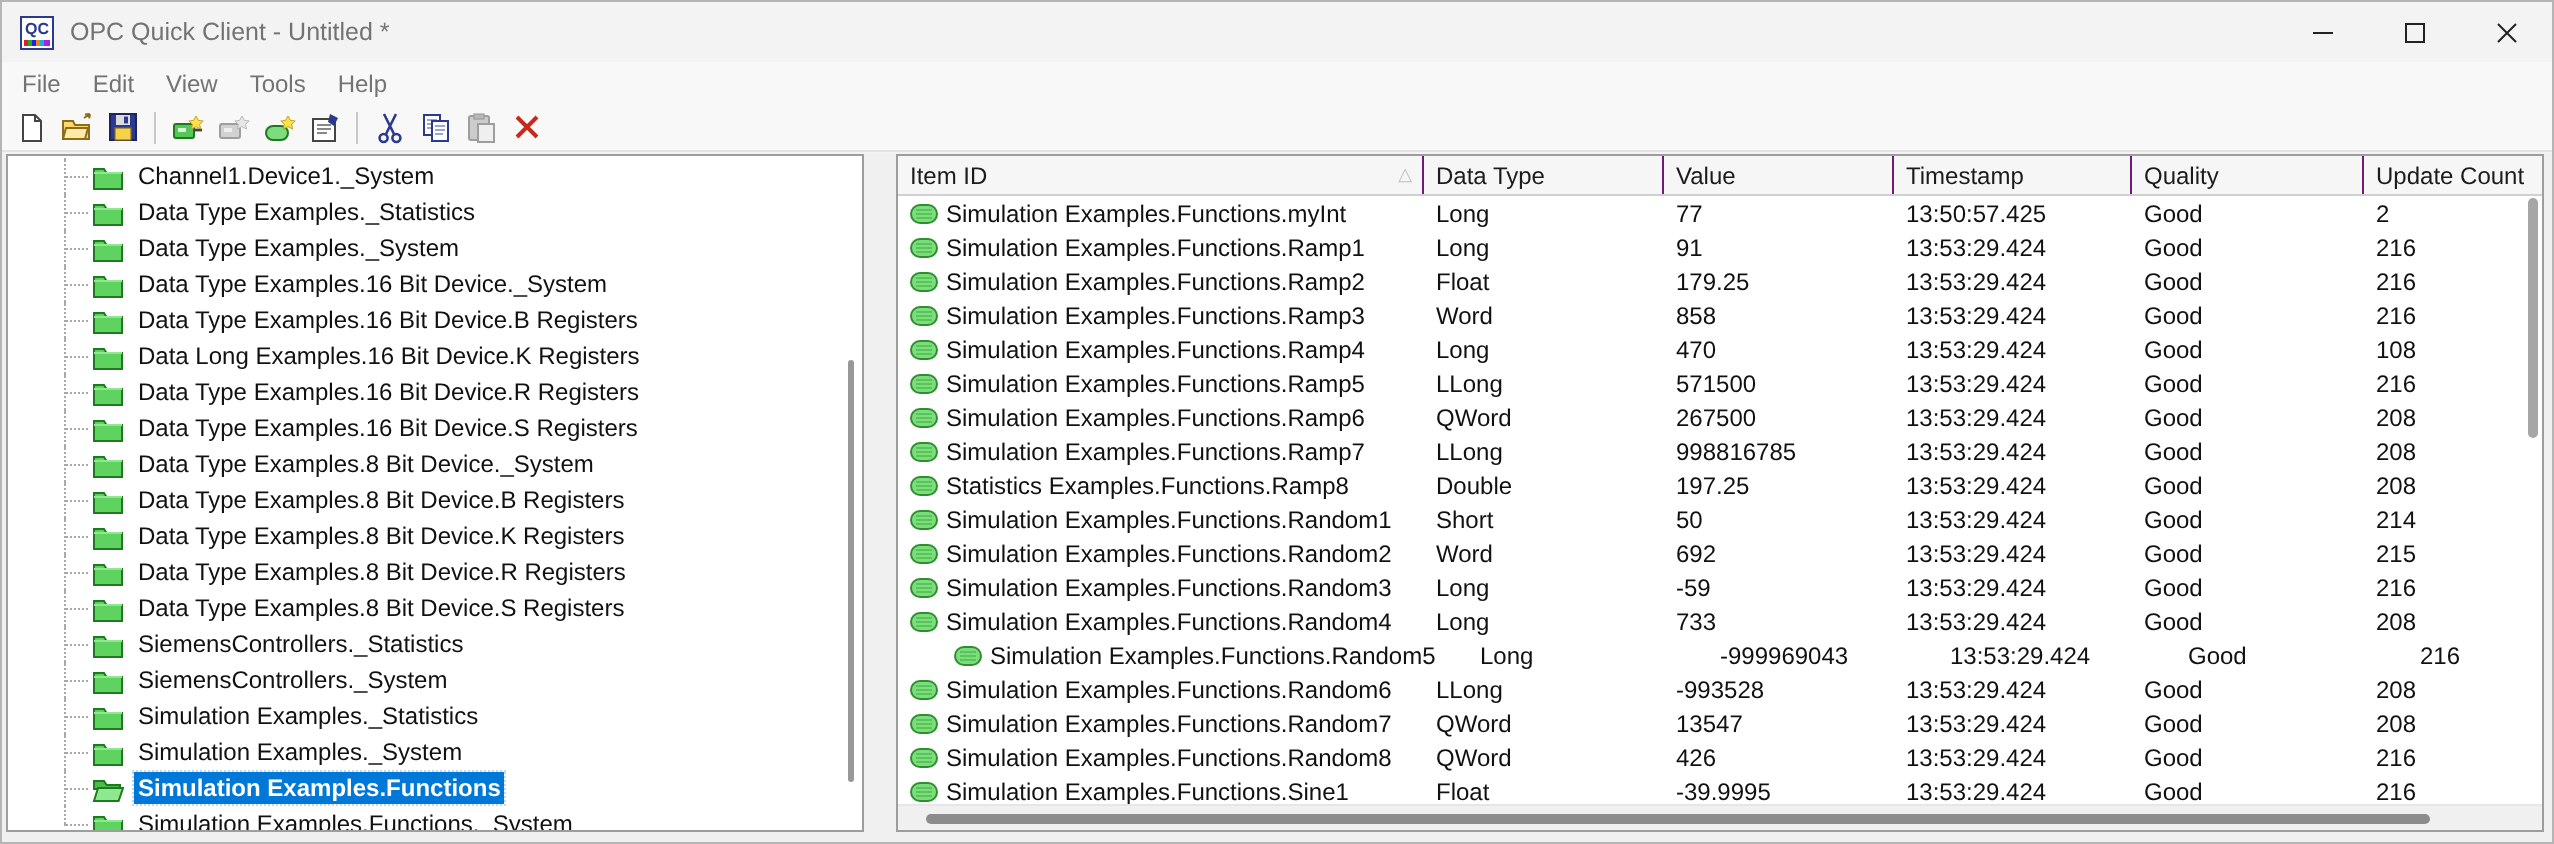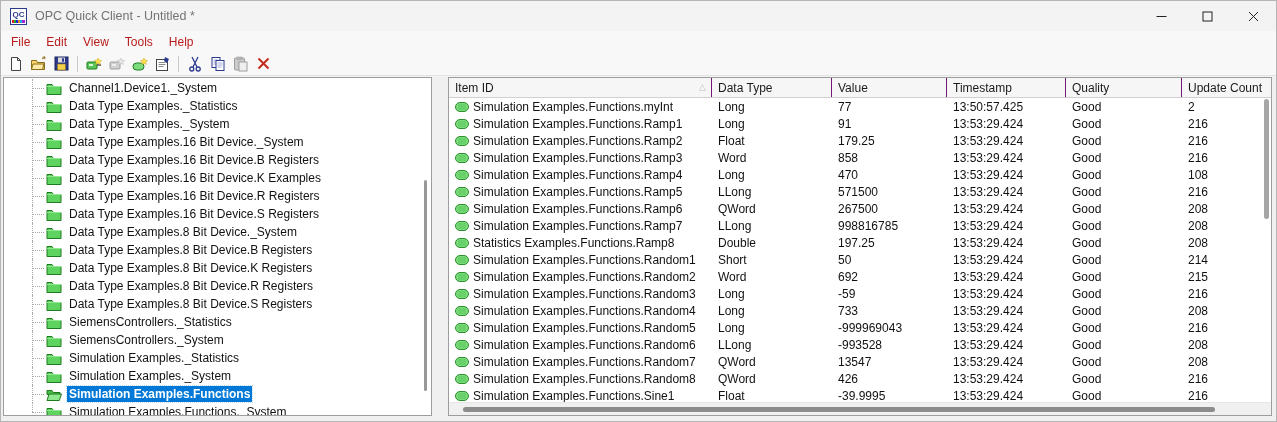--- a/index.html
+++ b/index.html
@@ -18,21 +18,21 @@
   .app-icon .strip { width:13px; height:3px; margin-top:1px;
        background:linear-gradient(90deg,#d22 0 2px,#2a2 2px 4px,#22d 4px 6px,#d82 6px 8px,#2ad 8px 10px,#a2d 10px 13px); }
   .title-text { font-size:12.5px; color:#737373; white-space:nowrap; }
   .win-controls { margin-left:auto; display:flex; height:30px; }
   .win-btn { width:46px; height:30px; display:flex; align-items:center; justify-content:center;
              color:#222; font-size:13px; }
   .win-btn svg { display:block; }
 
   
   .menubar { height:21px; display:flex; align-items:center; background:#f8f8f8; padding-left:2px; }
-  .menu-item { padding:2px 8px; color:#b91c1c;text-align:center; }
+  .menu-item { padding:2px 8px; color:#737373;text-align:center; }
 
   
   .toolbar { height:24px; display:flex; align-items:center; background:#f8f8f8; padding-left:3px;
              border-bottom:1px solid #e3e3e3; }
   .tb-btn { width:23px; height:22px; display:flex; align-items:center; justify-content:center; }
   .tb-btn svg { display:block; }
   .tb-btn.disabled { opacity:.95; }
   .tb-sep { width:1px; height:16px; background:#c9c9c9; margin:0 4px; }
 
   
@@ -235,21 +235,21 @@
               <path d="M1 4.5 h14" stroke="#8fe78f" stroke-width="1"></path>
             </svg>
             <span class="tree-label">Data Type Examples.16 Bit Device.B Registers</span>
           </div>
           <div class="tree-row">
             <span class="connector"></span>
             <svg width="16" height="13" viewBox="0 0 16 13">
               <path d="M1 2.5 h5 l1.3 2 H15 v8 H1 z" fill="#5fd35f" stroke="#1e7a1e" stroke-width="1"></path>
               <path d="M1 4.5 h14" stroke="#8fe78f" stroke-width="1"></path>
             </svg>
-            <span class="tree-label">Data Type Examples.16 Bit Device.K Examples</span>
+            <span class="tree-label">Data Long Examples.16 Bit Device.K Registers</span>
           </div>
           <div class="tree-row">
             <span class="connector"></span>
             <svg width="16" height="13" viewBox="0 0 16 13">
               <path d="M1 2.5 h5 l1.3 2 H15 v8 H1 z" fill="#5fd35f" stroke="#1e7a1e" stroke-width="1"></path>
               <path d="M1 4.5 h14" stroke="#8fe78f" stroke-width="1"></path>
             </svg>
             <span class="tree-label">Data Type Examples.16 Bit Device.R Registers</span>
           </div>
           <div class="tree-row">
@@ -682,21 +682,21 @@
             <div class="td">
               <span>13:53:29.424</span>
             </div>
             <div class="td">
               <span>Good</span>
             </div>
             <div class="td">
               <span>208</span>
             </div>
           </div>
-          <div class="trow" style="grid-template-columns: 263px 120px 115px 119px 116px 110px;">
+          <div class="trow" style="grid-template-columns: 263px 120px 115px 119px 116px 110px; margin-left: 22px;">
             <div class="td">
               <svg width="14" height="10" viewBox="0 0 14 10">
                 <rect x="0.5" y="0.5" width="13" height="9" rx="4.5" fill="#7ddc7d" stroke="#2e8f2e" stroke-width="1"></rect>
                 <path d="M3 3 h8 M3 5 h8 M3 7 h8" stroke="#57c657" stroke-width="1"></path>
               </svg>
               <span>Simulation Examples.Functions.Random5</span>
             </div>
             <div class="td">
               <span>Long</span>
             </div>

